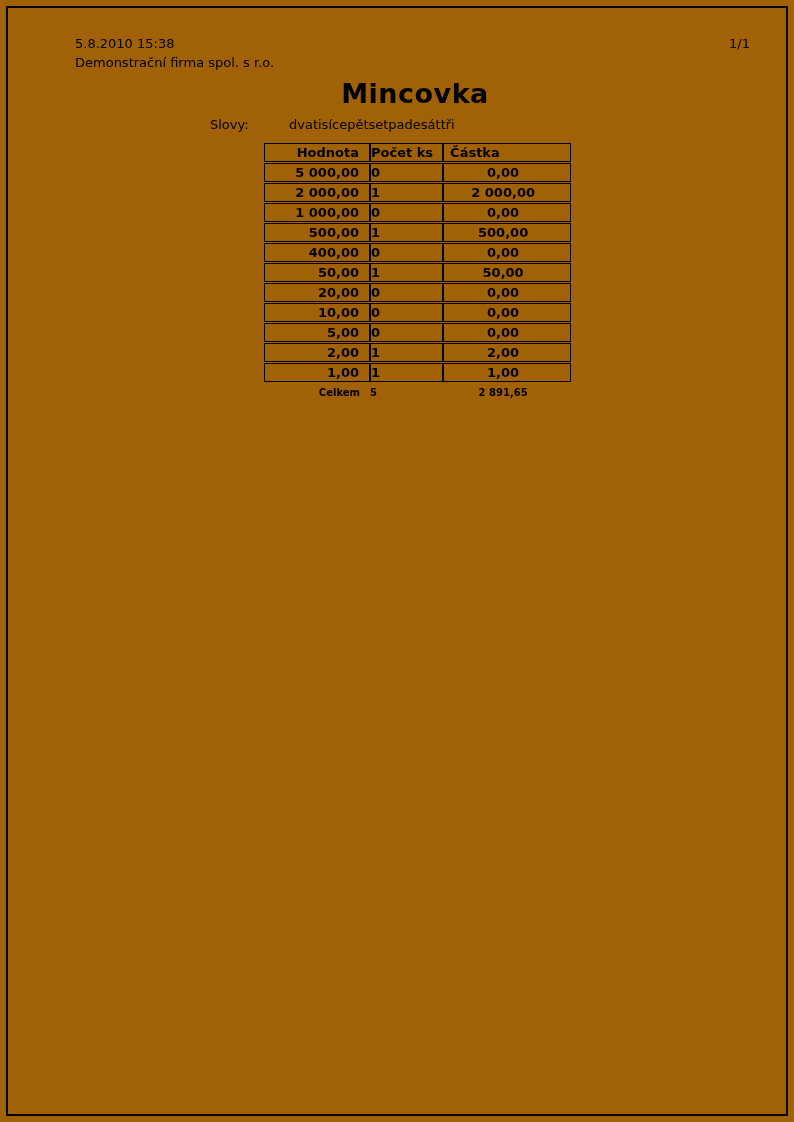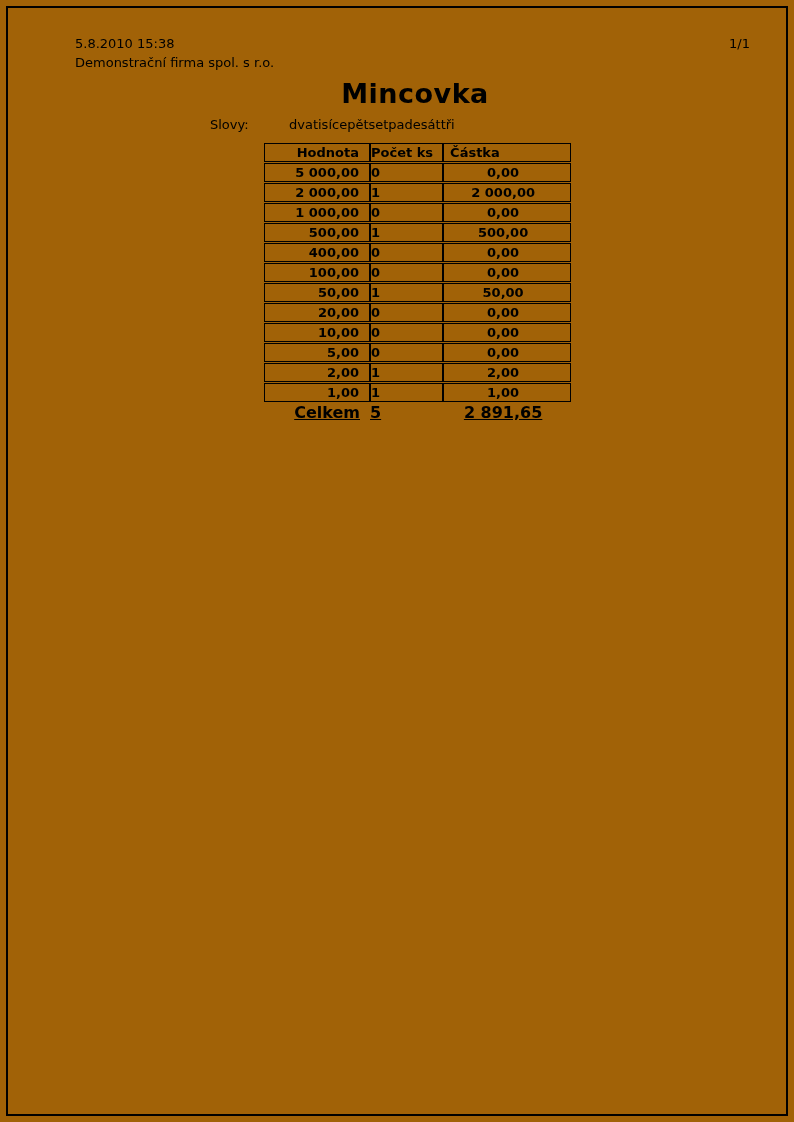--- a/index.html
+++ b/index.html
@@ -67,24 +67,23 @@
     overflow: hidden;
     white-space: nowrap;
   }
   .a-right-1 { text-align: right; padding-right: 10px !important; }
   .a-right-2 { text-align: left; padding-right: 9px  !important; }
   .a-right-3 { text-align: center; padding-right: 8px  !important; }
   .a-left-3  { text-align: left;  padding-left: 6px   !important; }
   table.coin-table tr.total-row td {
     border: none;
     font-weight: bold;
-    font-size: 16px;
+    font-size: 10px;
     height: 20px;
     line-height: 20px;
-    text-decoration: underline;
   }
 </style>
 </head>
 <body>
 
 <div class="page">
   <div class="page-frame"></div>
 
   <div class="abs meta-text datetime">5.8.2010 15:38</div>
   <div class="abs meta-text pagenum">1/1</div>
@@ -127,25 +126,20 @@
         <td class="a-right-1">500,00</td>
         <td class="a-right-2">1</td>
         <td class="a-right-3">500,00</td>
       </tr>
       <tr>
         <td class="a-right-1">400,00</td>
         <td class="a-right-2">0</td>
         <td class="a-right-3">0,00</td>
       </tr>
       <tr>
-        <td class="a-right-1">100,00</td>
-        <td class="a-right-2">0</td>
-        <td class="a-right-3">0,00</td>
-      </tr>
-      <tr>
         <td class="a-right-1">50,00</td>
         <td class="a-right-2">1</td>
         <td class="a-right-3">50,00</td>
       </tr>
       <tr>
         <td class="a-right-1">20,00</td>
         <td class="a-right-2">0</td>
         <td class="a-right-3">0,00</td>
       </tr>
       <tr>

